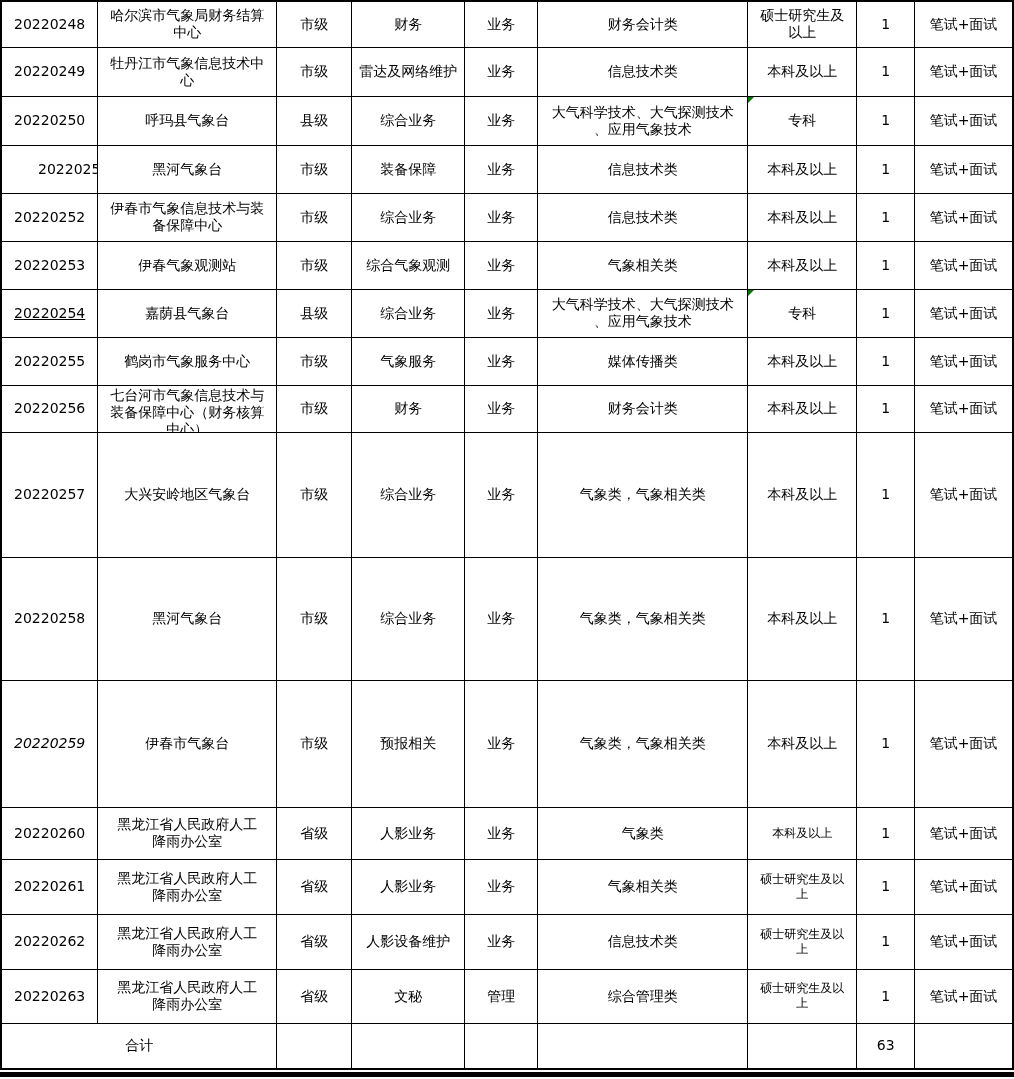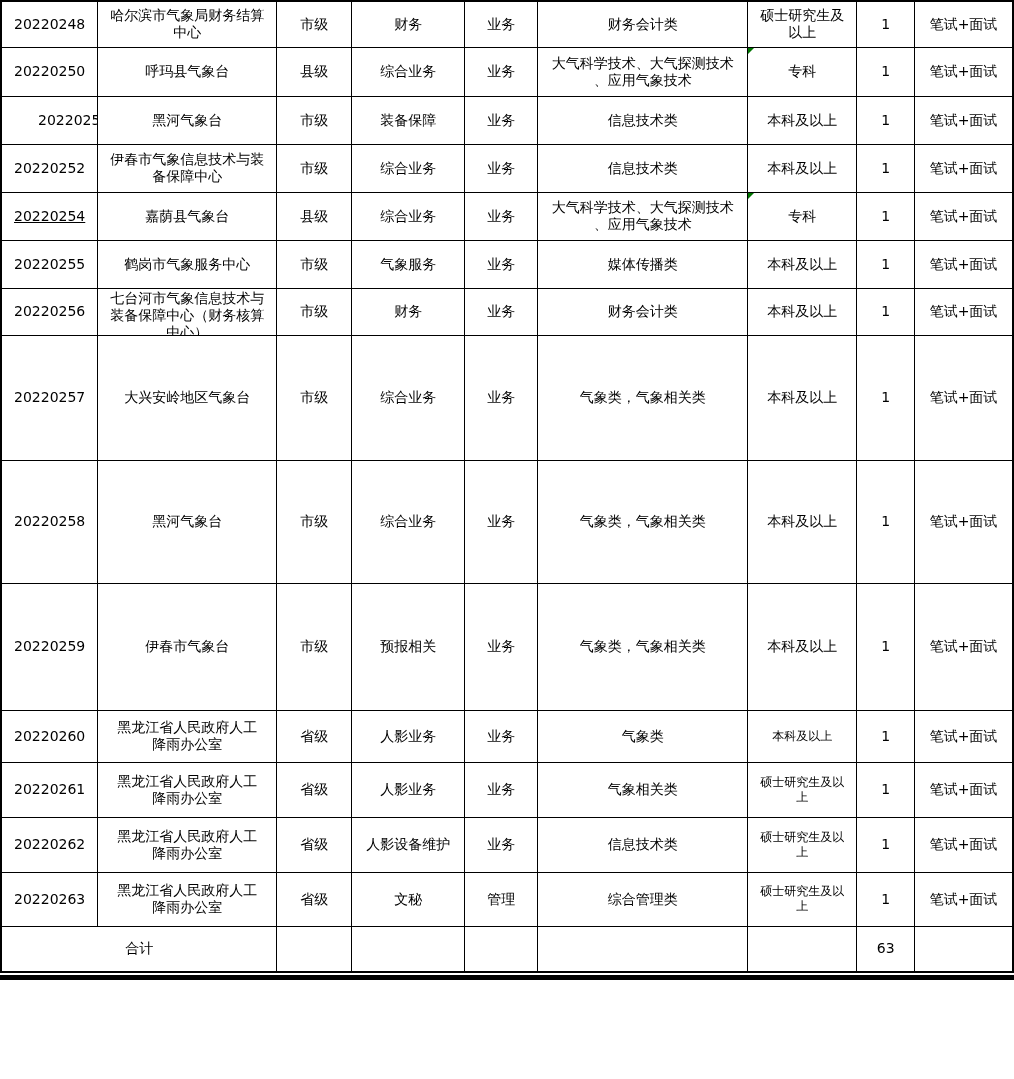--- a/index.html
+++ b/index.html
@@ -72,20 +72,32 @@
         <td><div class="cc" style="height: 44px;">市级</div></td>
         <td><div class="cc" style="height: 44px;">财务</div></td>
         <td><div class="cc" style="height: 44px;">业务</div></td>
         <td><div class="cc" style="height: 44px;">财务会计类</div></td>
         <td><div class="cc" style="height: 44px;">硕士研究生及
 以上</div></td>
         <td><div class="cc" style="height: 44px;">1</div></td>
         <td><div class="cc" style="height: 44px;">笔试+面试</div></td>
       </tr>
       <tr style="height: 49px;">
+        <td><div class="cc" style="height: 47px;">20220249</div></td>
+        <td><div class="cc" style="height: 47px;">牡丹江市气象信息技术中
+心</div></td>
+        <td><div class="cc" style="height: 47px;">市级</div></td>
+        <td><div class="cc" style="height: 47px;">雷达及网络维护</div></td>
+        <td><div class="cc" style="height: 47px;">业务</div></td>
+        <td><div class="cc" style="height: 47px;">信息技术类</div></td>
+        <td><div class="cc" style="height: 47px;">本科及以上</div></td>
+        <td><div class="cc" style="height: 47px;">1</div></td>
+        <td><div class="cc" style="height: 47px;">笔试+面试</div></td>
+      </tr>
+      <tr style="height: 49px;">
         <td><div class="cc" style="height: 47px;">20220250</div></td>
         <td><div class="cc" style="height: 47px;">呼玛县气象台</div></td>
         <td><div class="cc" style="height: 47px;">县级</div></td>
         <td><div class="cc" style="height: 47px;">综合业务</div></td>
         <td><div class="cc" style="height: 47px;">业务</div></td>
         <td><div class="cc" style="height: 47px;">大气科学技术、大气探测技术
 、应用气象技术</div></td>
         <td><span class="corner-flag"></span><div class="cc" style="height: 47px;">专科</div></td>
         <td><div class="cc" style="height: 47px;">1</div></td>
         <td><div class="cc" style="height: 47px;">笔试+面试</div></td>
@@ -102,20 +114,31 @@
         <td><div class="cc" style="height: 46px;">笔试+面试</div></td>
       </tr>
       <tr style="height: 48px;">
         <td><div class="cc" style="height: 46px;">20220252</div></td>
         <td><div class="cc" style="height: 46px; text-align: center;">伊春市气象信息技术与装
 备保障中心</div></td>
         <td><div class="cc" style="height: 46px;">市级</div></td>
         <td><div class="cc" style="height: 46px;">综合业务</div></td>
         <td><div class="cc" style="height: 46px;">业务</div></td>
         <td><div class="cc" style="height: 46px;">信息技术类</div></td>
+        <td><div class="cc" style="height: 46px;">本科及以上</div></td>
+        <td><div class="cc" style="height: 46px;">1</div></td>
+        <td><div class="cc" style="height: 46px;">笔试+面试</div></td>
+      </tr>
+      <tr style="height: 48px;">
+        <td><div class="cc" style="height: 46px;">20220253</div></td>
+        <td><div class="cc" style="height: 46px;">伊春气象观测站</div></td>
+        <td><div class="cc" style="height: 46px;">市级</div></td>
+        <td><div class="cc" style="height: 46px;">综合气象观测</div></td>
+        <td><div class="cc" style="height: 46px;">业务</div></td>
+        <td><div class="cc" style="height: 46px;">气象相关类</div></td>
         <td><div class="cc" style="height: 46px;">本科及以上</div></td>
         <td><div class="cc" style="height: 46px;">1</div></td>
         <td><div class="cc" style="height: 46px;">笔试+面试</div></td>
       </tr>
       <tr style="height: 48px;">
         <td><div class="cc" style="height: 46px; text-decoration: underline;">20220254</div></td>
         <td><div class="cc" style="height: 46px;">嘉荫县气象台</div></td>
         <td><div class="cc" style="height: 46px;">县级</div></td>
         <td><div class="cc" style="height: 46px;">综合业务</div></td>
         <td><div class="cc" style="height: 46px;">业务</div></td>
@@ -165,21 +188,21 @@
         <td><div class="cc" style="height: 121px;">黑河气象台</div></td>
         <td><div class="cc" style="height: 121px;">市级</div></td>
         <td><div class="cc" style="height: 121px;">综合业务</div></td>
         <td><div class="cc" style="height: 121px;">业务</div></td>
         <td><div class="cc" style="height: 121px;">气象类，气象相关类</div></td>
         <td><div class="cc" style="height: 121px;">本科及以上</div></td>
         <td><div class="cc" style="height: 121px;">1</div></td>
         <td><div class="cc" style="height: 121px;">笔试+面试</div></td>
       </tr>
       <tr style="height: 127px;">
-        <td><div class="cc" style="height: 125px;">20220259</div></td>
+        <td><div class="cc" style="height: 125px; font-style: italic;">20220259</div></td>
         <td><div class="cc" style="height: 125px;">伊春市气象台</div></td>
         <td><div class="cc" style="height: 125px;">市级</div></td>
         <td><div class="cc" style="height: 125px;">预报相关</div></td>
         <td><div class="cc" style="height: 125px;">业务</div></td>
         <td><div class="cc" style="height: 125px;">气象类，气象相关类</div></td>
         <td><div class="cc" style="height: 125px;">本科及以上</div></td>
         <td><div class="cc" style="height: 125px;">1</div></td>
         <td><div class="cc" style="height: 125px;">笔试+面试</div></td>
       </tr>
       <tr style="height: 52px;">

